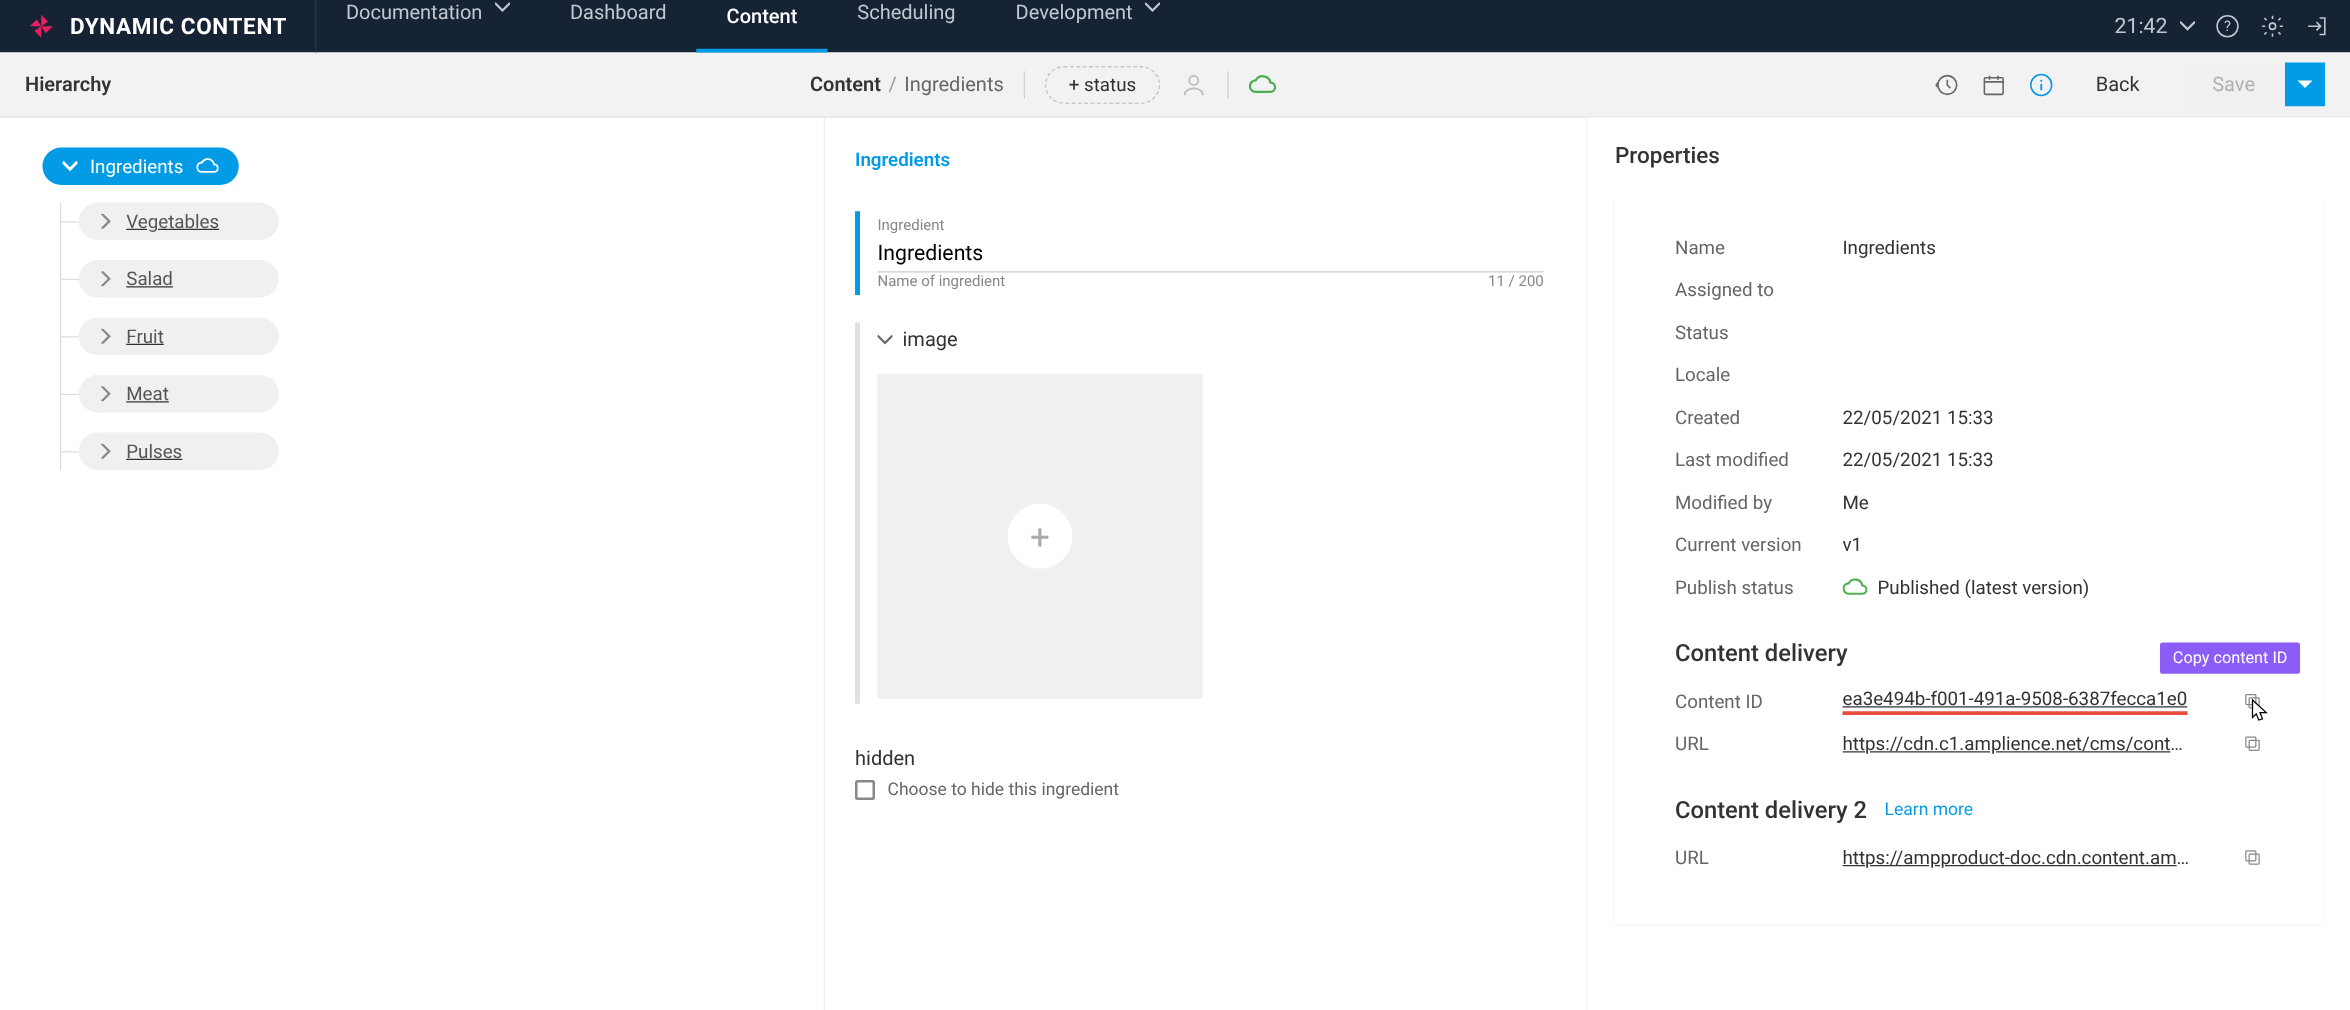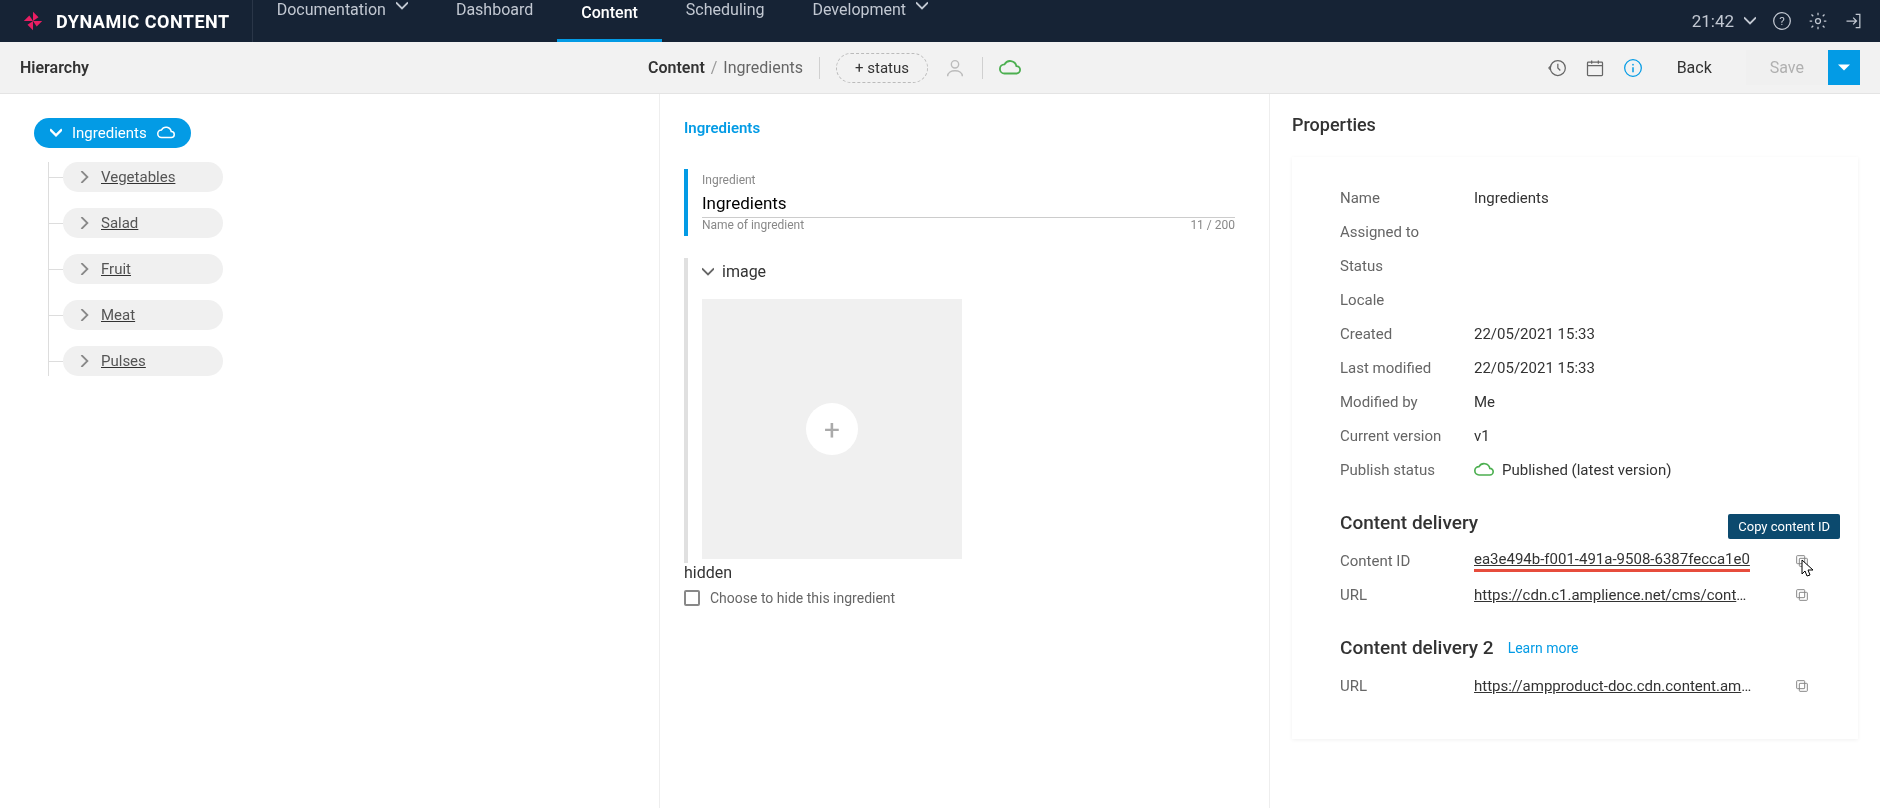--- a/index.html
+++ b/index.html
@@ -48,37 +48,37 @@
   .editor-tab { color: #039be5; font-weight: 600; font-size: 15px; display: inline-block; padding-bottom: 6px; }
   .field-block { margin-top: 26px; border-left: 4px solid #039be5; padding: 4px 0 4px 14px; }
   .field-block.grey { border-left-color: #e0e0e0; }
   .field-label-sm { font-size: 12px; color: #888; }
   .field-input { width: 100%; border: none; border-bottom: 1px solid #ccc; font-size: 17px; padding: 4px 0; margin-top: 2px; outline: none; }
   .field-meta { display: flex; justify-content: space-between; font-size: 12px; color: #888; margin-top: 0; }
   .img-section { margin-top: 22px; }
   .img-header { display: flex; align-items: center; gap: 8px; font-size: 16px; color: #333; cursor: pointer; }
   .img-placeholder { width: 260px; height: 260px; background: #f0f0f0; display: flex; align-items: center; justify-content: center; margin-top: 18px; cursor: pointer; }
   .img-placeholder .plus-circle { width: 52px; height: 52px; border-radius: 50%; background: #fff; display: flex; align-items: center; justify-content: center; color: #aaa; font-size: 28px; }
-  .hidden-section { }
+  .hidden-section { margin-top: 34px; }
   .hidden-title { font-size: 16px; color: #333; margin-bottom: 8px; }
   .checkbox-row { display: flex; align-items: center; gap: 10px; font-size: 14px; color: #666; }
   .checkbox-box { width: 16px; height: 16px; border: 2px solid #888; border-radius: 2px; cursor: pointer; }
 
   .props { flex: 1; padding: 20px 22px; background: #fff; overflow-y: auto; }
   .props-title { font-size: 18px; font-weight: 500; margin-bottom: 22px; }
   .props-card { background: #fff; box-shadow: 0 1px 4px rgba(0,0,0,0.06); padding: 30px 48px; }
   .kv-row { display: flex; align-items: center; margin-bottom: 12px; font-size: 15px; min-height: 22px; }
   .kv-key { width: 134px; color: #666; }
   .kv-val { color: #333; flex: 1; display: flex; align-items: center; gap: 8px; }
   .kv-val a { color: #333; text-decoration: underline; white-space: nowrap; overflow: hidden; text-overflow: ellipsis; max-width: 280px; display: inline-block; }
   .kv-val .uid { text-decoration: underline; border-bottom: 3px solid #e74c3c; padding-bottom: 1px; }
   .section-h { font-size: 19px; font-weight: 500; margin: 30px 0 16px; display: flex; align-items: center; gap: 14px; }
   .learn-more { color: #039be5; font-size: 14px; font-weight: 400; cursor: pointer; }
   .copy-icon { width: 16px; height: 16px; color: #888; cursor: pointer; flex-shrink: 0; }
-  .tooltip { position: absolute; background: #0c4a6e; color: #fff; font-size: 13px; padding: 5px 10px; border-radius: 2px; white-space: nowrap; }
+  .tooltip { position: absolute; background: #8b5cf6; color: #fff; font-size: 13px; padding: 5px 10px; border-radius: 2px; white-space: nowrap; }
   .cursor-ptr { position: absolute; width: 16px; height: 20px; }
 </style>
 </head>
 <body>
 
 <div class="topbar">
   <div class="logo-wrap">
     <svg class="logo-icon" viewBox="0 0 24 24">
         <g fill="#e91e63">
           <path d="M12 12 L12 2 L18 8 Z"></path>

